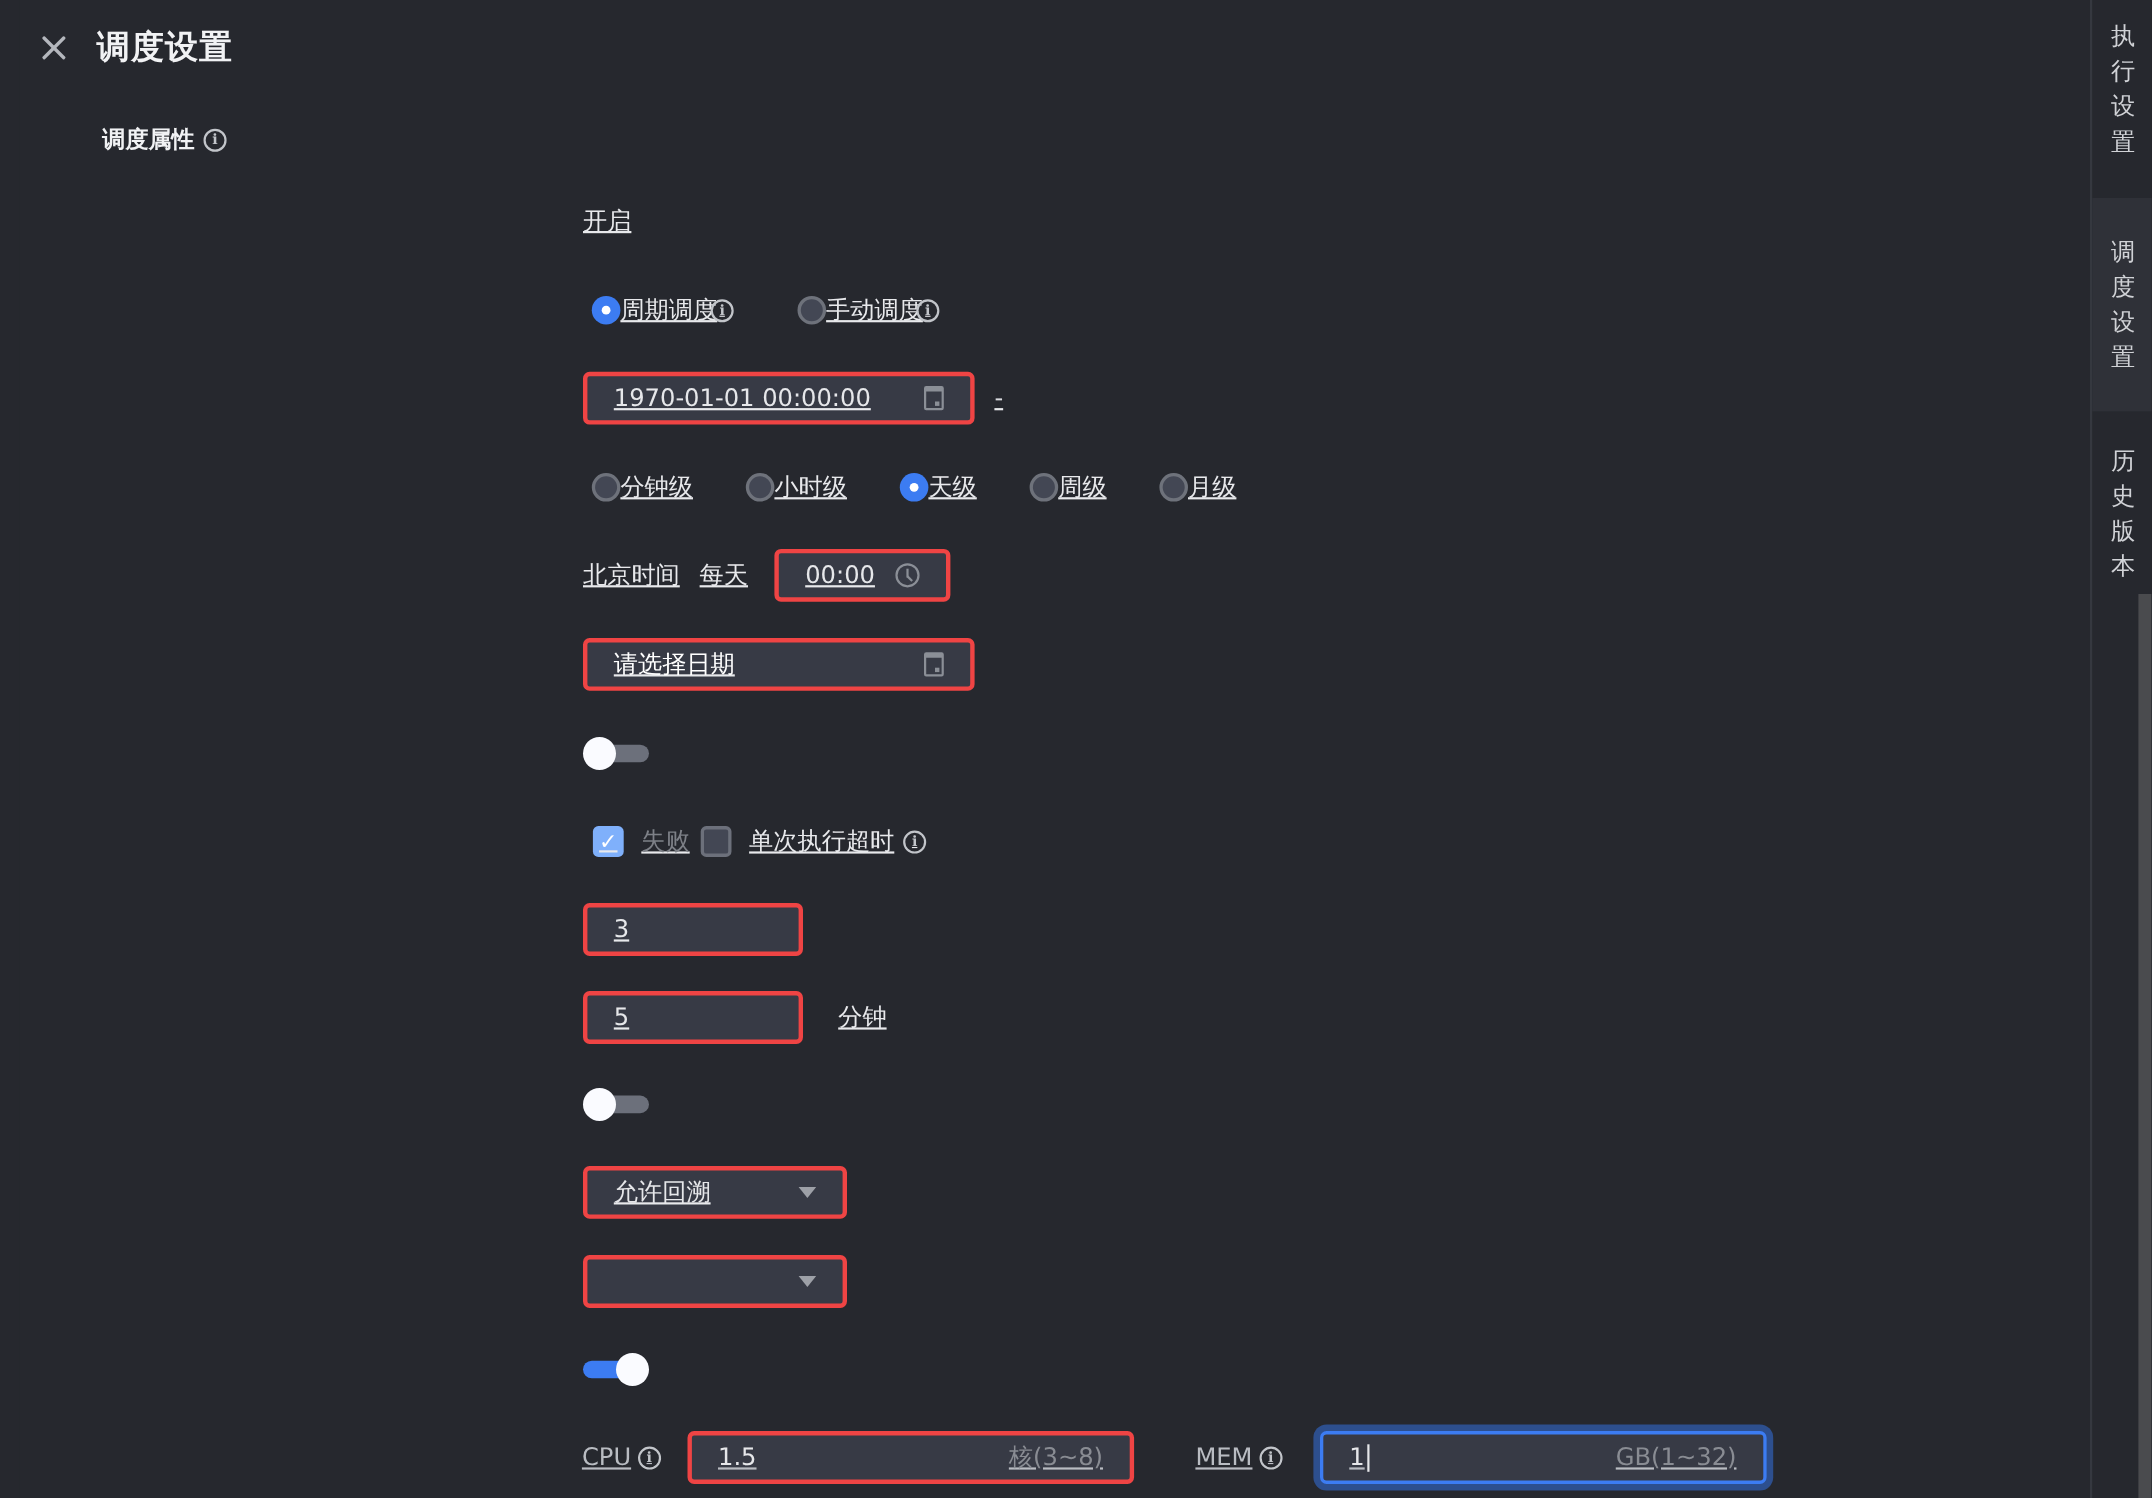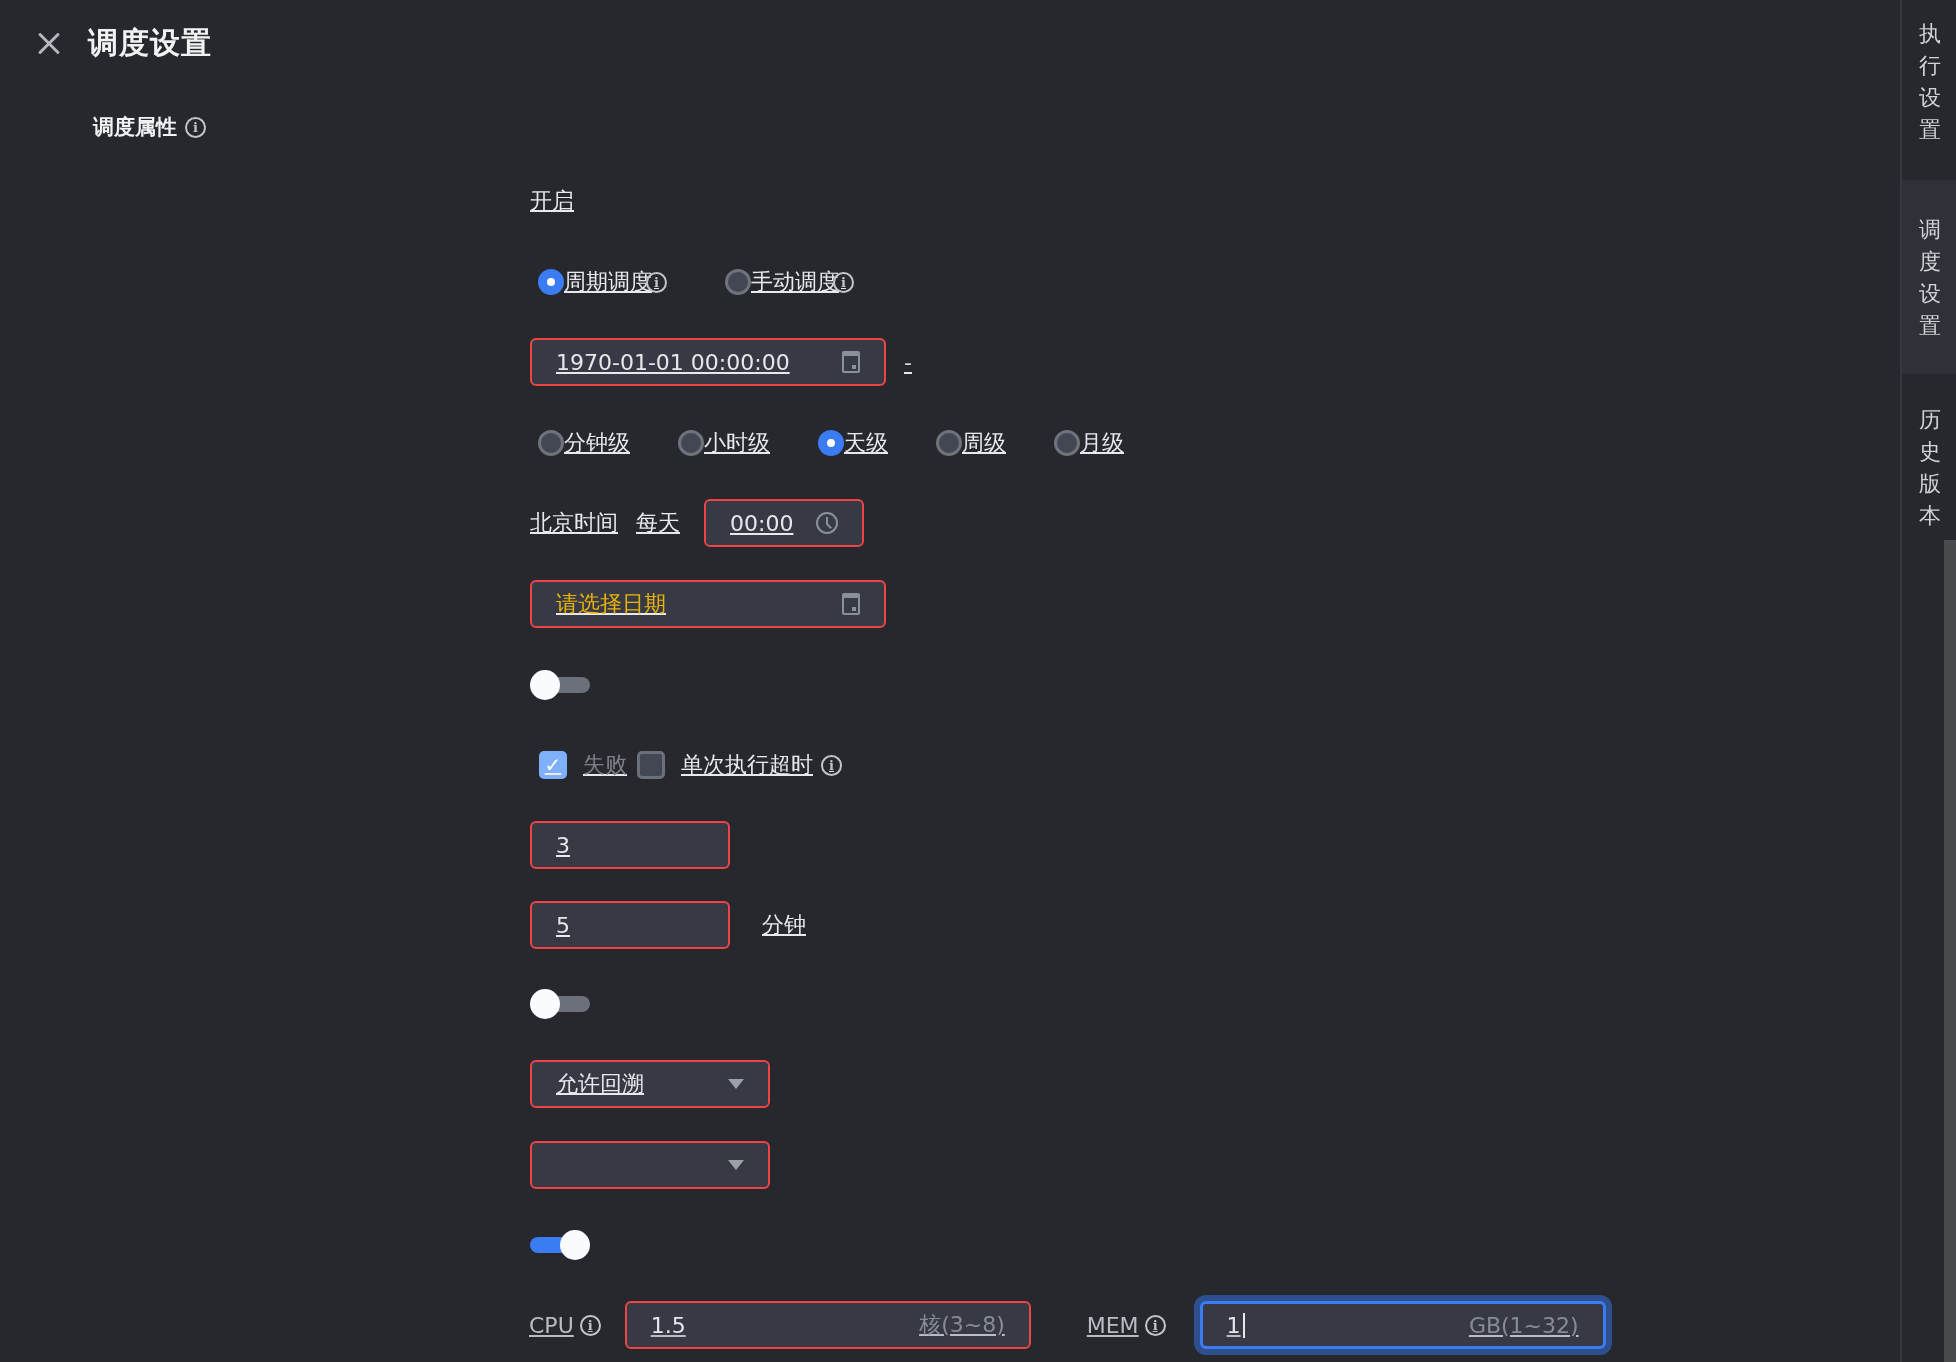--- a/index.html
+++ b/index.html
@@ -12,22 +12,22 @@
   .close::after { transform: rotate(-45deg); }
   .title { position: absolute; left: 70px; top: 23px; font-size: 30px; font-weight: bold; color: #f1f2f4; letter-spacing: 1px; }
   .section { position: absolute; left: 75px; top: 113px; font-size: 21px; font-weight: bold; color: #f1f2f4; display: flex; align-items: center; gap: 8px; }
   .info { display: inline-flex; align-items: center; justify-content: center; width: 21px; height: 21px; border: 2px solid #c2c5ca; border-radius: 50%; font-size: 13px; font-weight: bold; color: #c2c5ca; font-family: "DejaVu Serif", serif; line-height: 1; flex: none; }
   .row { position: absolute; left: 0; height: 48px; display: flex; align-items: center; }
   .ctl { position: absolute; left: 512px; display: flex; align-items: center; height: 48px; white-space: nowrap; font-size: 22px; color: #e8e9ec; text-decoration: underline; }
   .radio { display: inline-flex; align-items: center; gap: 0; margin-right: 48px; cursor: pointer; }
   .radio .dot { width: 26px; height: 26px; border-radius: 50%; border: 3px solid #6e727b; background: #434754; flex: none; }
   .radio .dot.on { border: none; background: #3c7cf2; position: relative; }
   .radio .dot.on::after { content: ""; position: absolute; left: 9px; top: 9px; width: 8px; height: 8px; border-radius: 50%; background: #fff; }
-  .box { background: #373a45; border: 2px solid #ef4444; border-radius: 6px; height: 48px; display: flex; align-items: center; padding: 0 24px; font-size: 22px; color: #e6e7ea; justify-content: space-between; }
-  .placeholder { color: #eab308; }
+  .box { background: #373a45; border: 4px solid #ef4444; border-radius: 6px; height: 48px; display: flex; align-items: center; padding: 0 24px; font-size: 22px; color: #e6e7ea; justify-content: space-between; }
+  .placeholder { color: #ffffff; }
   .cal { width: 18px; height: 22px; border: 2px solid #8b8f97; border-top-width: 5px; border-radius: 2px; position: relative; flex: none; }
   .cal::after { content: ""; position: absolute; right: 2px; bottom: 2px; width: 4px; height: 4px; background: #8b8f97; }
   .clock { width: 22px; height: 22px; border: 2px solid #8b8f97; border-radius: 50%; position: relative; flex: none; }
   .clock::before { content: ""; position: absolute; left: 8px; top: 3px; width: 2px; height: 8px; background: #8b8f97; }
   .clock::after { content: ""; position: absolute; left: 9px; top: 9px; width: 6px; height: 2px; background: #8b8f97; transform: rotate(45deg); transform-origin: left; }
   .toggle { position: relative; width: 60px; height: 30px; cursor: pointer; }
   .toggle .track { position: absolute; left: 8px; top: 7px; width: 52px; height: 16px; border-radius: 8px; background: #6c707b; }
   .toggle .knob { position: absolute; left: 0; top: 0; width: 30px; height: 30px; border-radius: 50%; background: #fafbff; }
   .toggle.on .track { background: #3c7cf2; left: 0; }
   .toggle.on .knob { left: 30px; }

